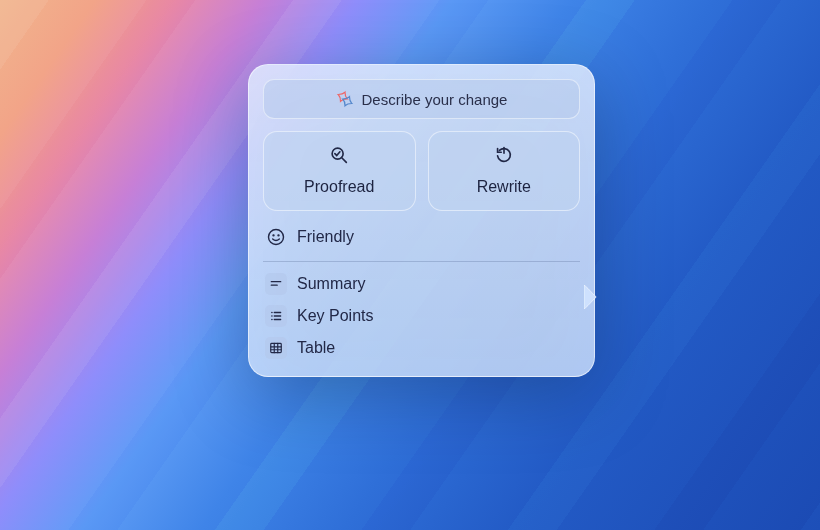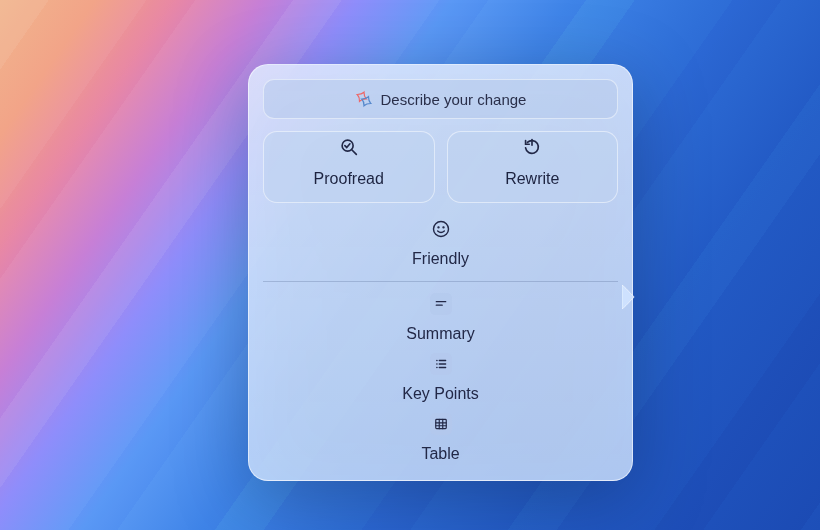--- a/index.html
+++ b/index.html
@@ -26,21 +26,21 @@
         rgba(255,255,255,0.07) 0 40px,
         rgba(255,255,255,0.00) 40px 120px,
         rgba(0,0,0,0.05) 120px 160px,
         rgba(255,255,255,0.00) 160px 240px);
     mix-blend-mode: overlay;
   }
 
   .panel-wrap {
     position: absolute;
     left: 248px; top: 64px;
-    width: 385px;
+    width: 347px;
     filter: drop-shadow(0 18px 36px rgba(0,0,0,0.28));
   }
 
   .panel {
     position: relative;
     width: 100%;
     border-radius: 20px;
     padding: 14px 14px 16px 14px;
     background: linear-gradient(180deg, rgba(225,235,255,0.85), rgba(205,225,255,0.82));
     backdrop-filter: blur(10px);
@@ -71,38 +71,37 @@
 
   .action-row {
     display: flex; gap: 12px;
     margin-top: 12px;
   }
   .action-btn {
     flex: 1 1 0;
     background: rgba(190,210,240,0.60);
     border: 1px solid rgba(255,255,255,0.5);
     border-radius: 14px;
-    padding: 4px 8px 14px 8px;
+    padding: 12px 8px 14px 8px;
     display: flex; flex-direction: column; align-items: center; gap: 8px;
     cursor: pointer;
     color: #1d2340;
   }
   .action-btn .lbl { font-size: 16px; }
 
   .section {
     margin-top: 14px;
     display: flex; flex-direction: column; gap: 8px;
   }
   .menu-item {
     display: flex; align-items: center; gap: 10px;
     padding: 1px 2px;
     font-size: 16px;
     color: #222847;
     cursor: pointer;
-    flex-direction: column;
   }
   .menu-item .icon { width: 22px; height: 22px; display:flex; align-items:center; justify-content:center; flex: 0 0 22px; }
   .menu-item .icon.boxed {
     background: rgba(180,200,235,0.65);
     border-radius: 5px;
   }
   .divider {
     margin: 12px 0 10px 0;
     height: 1px;
     background: rgba(100,120,160,0.35);

